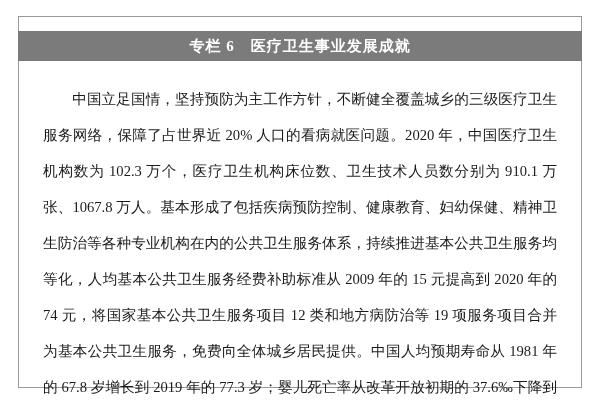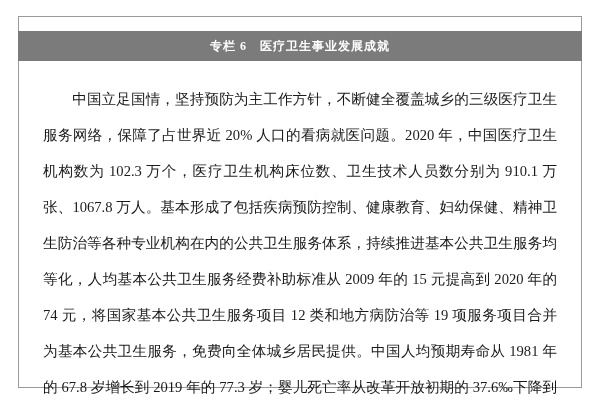--- a/index.html
+++ b/index.html
@@ -34,21 +34,21 @@
     right: -1px;
     top: 14px;
     height: 30px;
     background: #7b7b7b;
     display: flex;
     align-items: center;
     justify-content: center;
   }
   .title-text {
     color: #ffffff;
-    font-size: 12px;
+    font-size: 15px;
     font-weight: bold;
     letter-spacing: 1px;
     font-family: "Liberation Serif", "DejaVu Serif", serif;
     white-space: pre;
   }
   .body-area {
     position: absolute;
     left: 0;
     right: 0;
     top: 52px;

